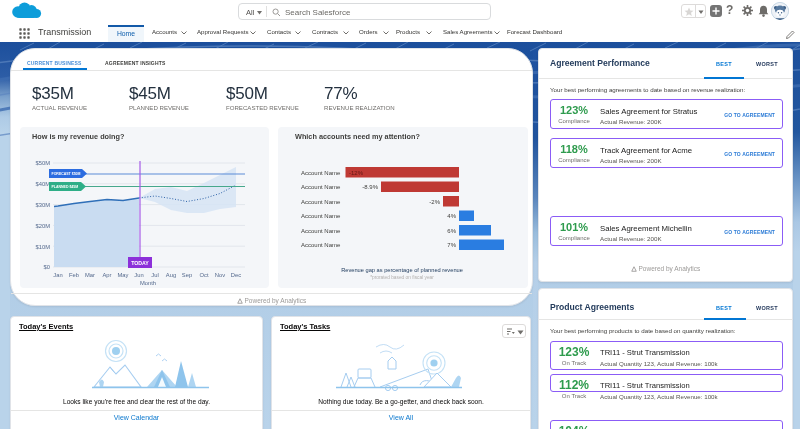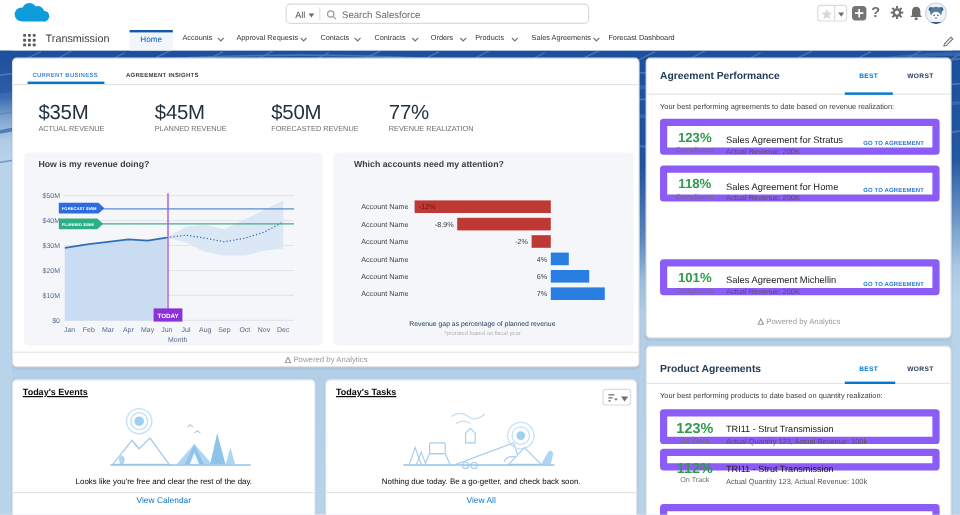--- a/index.html
+++ b/index.html
@@ -16,21 +16,21 @@
 #hometab{left:108px;top:25px;width:36px;height:17px;background:#f0f6fb;border-top:2px solid #1259a8;text-align:center;font-size:6.8px;color:#0b5cab;padding-top:3px;}
 .card{position:absolute;background:#fff;border-radius:4px;border:1px solid #e0e3e8;box-shadow:0 1px 2px rgba(0,0,0,.08);}
 .panel{position:absolute;background:#f4f6f9;border-radius:4px;}
 .ctitle{position:absolute;font-size:7.3px;font-weight:bold;color:#3e3e3c;}
 .kpin{position:absolute;font-size:17px;line-height:1.1;color:#24313f;letter-spacing:-0.2px;}
 .kpil{position:absolute;font-size:6.1px;letter-spacing:0;color:#706e6b;}
 .rtitle{position:absolute;left:11px;font-size:8.6px;font-weight:bold;color:#243c5c;}
 .tab-best{position:absolute;font-size:5.5px;font-weight:bold;color:#0176d3;letter-spacing:.3px;}
 .tab-worst{position:absolute;font-size:5.5px;font-weight:bold;color:#24395c;letter-spacing:.3px;}
 .subt{position:absolute;font-size:6.2px;color:#3e3e3c;}
-.rowbox{position:absolute;left:11px;width:233px;border:6px solid #8b5cf6;border-radius:3px;background:#fff;padding-left:43px;}
+.rowbox{position:absolute;left:11px;width:233px;border:1px solid #8b5cf6;border-radius:3px;background:#fff;padding-left:43px;}
 .pct{position:absolute;left:3px;width:40px;text-align:center;font-size:11px;font-weight:bold;color:#2e9b4d;}
 .pctl{position:absolute;left:3px;width:40px;text-align:center;font-size:6px;color:#706e6b;}
 .rbt{position:absolute;left:49px;font-size:7.8px;color:#1b1b1b;white-space:nowrap;}
 .rbd{position:absolute;left:49px;font-size:6.2px;color:#56544f;white-space:nowrap;}
 .golink{position:absolute;right:7px;font-size:5px;font-weight:bold;color:#2b7bd6;letter-spacing:.1px;}
 .pwa{position:absolute;width:100%;text-align:center;font-size:6.5px;color:#9c9a98;}
 .hdiv{position:absolute;left:0;width:100%;height:1px;background:#e5e5e4;}
 .botcap{position:absolute;width:100%;text-align:center;font-size:6.6px;color:#080707;}
 .blink{position:absolute;width:100%;text-align:center;font-size:7px;color:#0b78ce;}
 .btitle{position:absolute;font-size:7.5px;font-weight:bold;color:#080707;text-decoration:underline;}
@@ -186,21 +186,21 @@
 <svg class="ncar" style="left:426px" width="6" height="4" viewBox="0 0 6 4">
       <path d="M0.5 0.5 L3 3 L5.5 0.5" fill="none" stroke="#706e6b" stroke-width="1"></path>
     </svg>
 <svg class="ncar" style="left:494px" width="6" height="4" viewBox="0 0 6 4">
       <path d="M0.5 0.5 L3 3 L5.5 0.5" fill="none" stroke="#706e6b" stroke-width="1"></path>
     </svg>
 <svg class="abs" style="left:786px;top:30px" width="9" height="9" viewBox="0 0 9 9">
       <path d="M0.5 8.5 L1 6.5 L6.5 1 L8 2.5 L2.5 8 Z" fill="none" stroke="#706e6b" stroke-width="0.9"></path>
     </svg>
 
-<div class="card" id="main" style="left:10px;top:48px;width:523px;height:258px;">
+<div class="card" id="main" style="left:10px;top:48px;width:523px;height:258px;border-radius:25px;">
   <div style="position:absolute;left:16px;top:11px;font-size:5px;font-weight:bold;letter-spacing:.2px;color:#4a8fd8;">CURRENT BUSINESS</div>
   <div style="position:absolute;left:94px;top:11px;font-size:5px;font-weight:bold;letter-spacing:.2px;color:#3e3e3c;">AGREEMENT INSIGHTS</div>
   <div style="position:absolute;left:12px;top:19px;width:64px;height:2px;background:#0176d3;"></div>
   <div class="hdiv" style="top:21px;"></div>
   <div class="kpin" style="left:21px;top:36px;">$35M</div>
   <div class="kpil" style="left:21px;top:55px;">ACTUAL REVENUE</div>
   <div class="kpin" style="left:118px;top:36px;">$45M</div>
   <div class="kpil" style="left:118px;top:55px;">PLANNED REVENUE</div>
   <div class="kpin" style="left:215px;top:36px;">$50M</div>
   <div class="kpil" style="left:215px;top:55px;">FORECASTED REVENUE</div>
@@ -306,21 +306,21 @@
   <div class="rowbox" style="top:50px;height:30px;">
     <div class="pct" style="top:4px;">123%</div>
         <div class="pctl" style="top:18px;">Compliance</div>
     <div class="rbt" style="top:7px;">Sales Agreement for Stratus</div>
     <div class="rbd" style="top:18px;">Actual Revenue: 200K</div>
     <div class="golink" style="top:12px;">GO TO AGREEMENT</div>
   </div>
   <div class="rowbox" style="top:89px;height:30px;">
     <div class="pct" style="top:4px;">118%</div>
         <div class="pctl" style="top:18px;">Compliance</div>
-    <div class="rbt" style="top:7px;">Sales Agreement for Home</div>
+    <div class="rbt" style="top:7px;">Track Agreement for Acme</div>
     <div class="rbd" style="top:18px;">Actual Revenue: 200K</div>
     <div class="golink" style="top:12px;">GO TO AGREEMENT</div>
   </div>
   <div class="rowbox" style="top:167px;height:30px;">
     <div class="pct" style="top:4px;">101%</div>
         <div class="pctl" style="top:18px;">Compliance</div>
     <div class="rbt" style="top:7px;">Sales Agreement Michellin</div>
     <div class="rbd" style="top:18px;">Actual Revenue: 200K</div>
     <div class="golink" style="top:12px;">GO TO AGREEMENT</div>
   </div>

